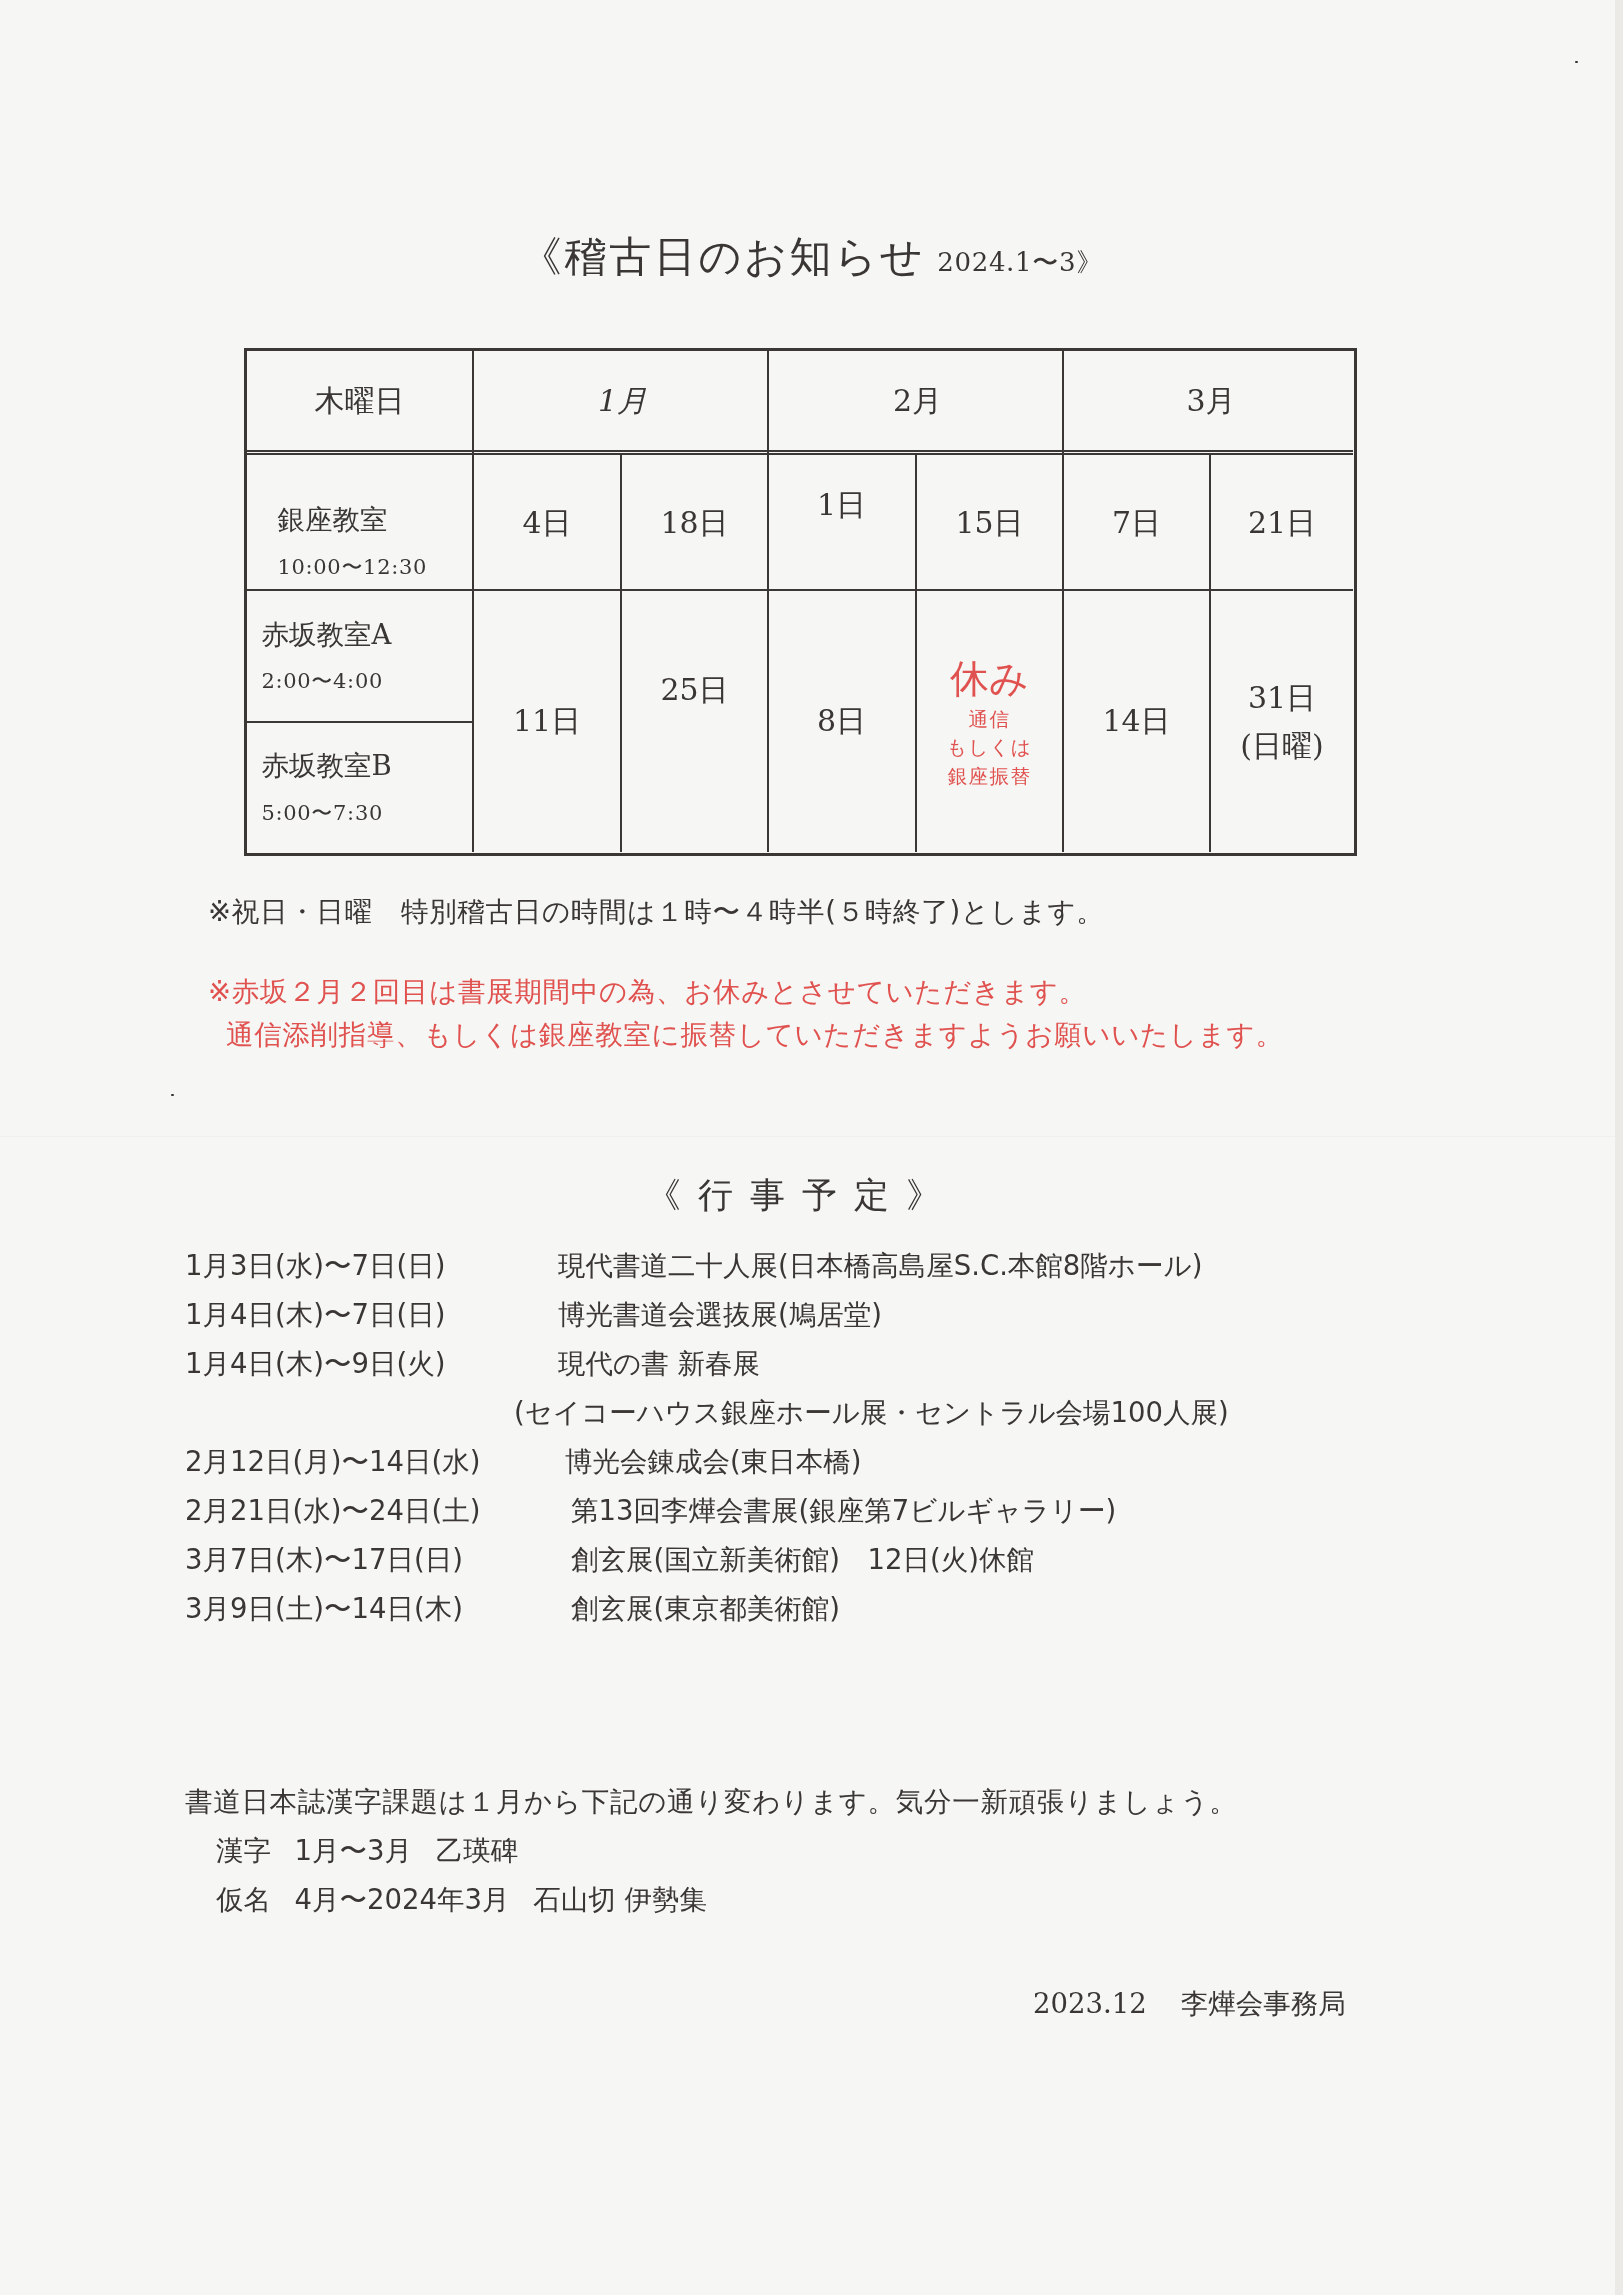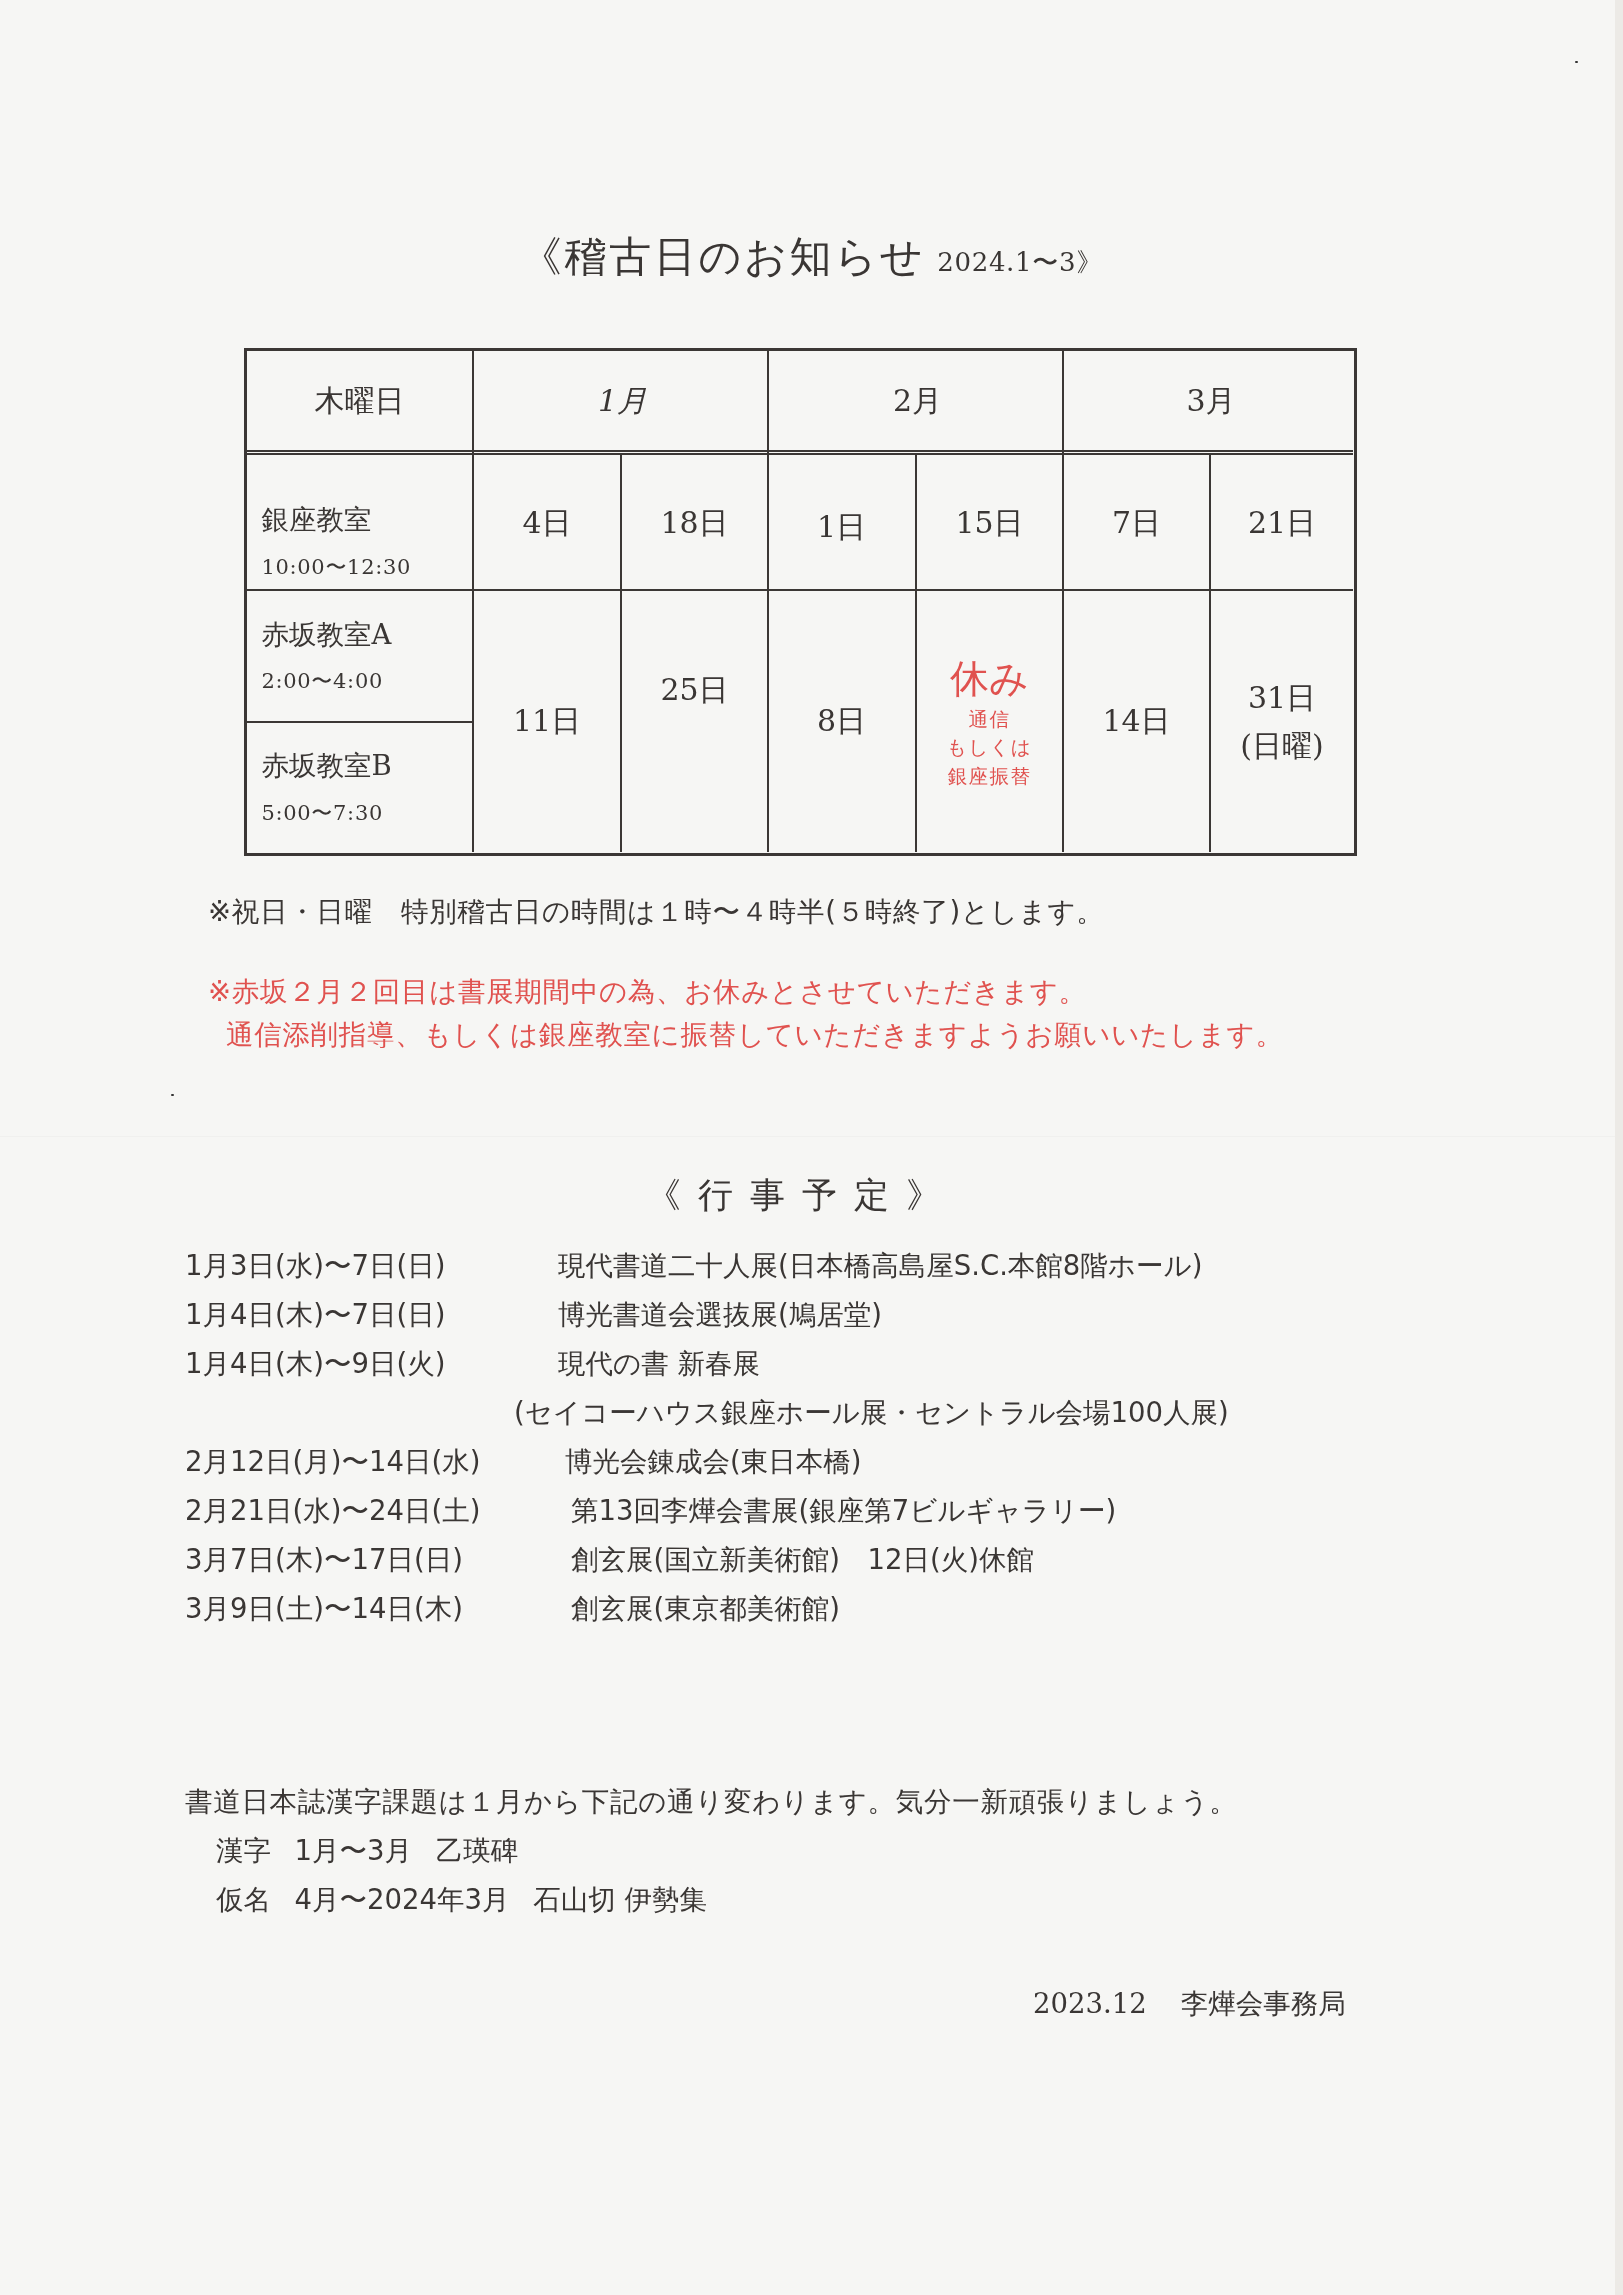--- a/index.html
+++ b/index.html
@@ -66,27 +66,27 @@
   <div class="vline" style="left:225px; top:0; height:501px;"></div>
   <div class="vline" style="left:520px; top:0; height:501px;"></div>
   <div class="vline" style="left:815px; top:0; height:501px;"></div>
   <div class="vline" style="left:373px; top:103px; height:398px;"></div>
   <div class="vline" style="left:668px; top:103px; height:398px;"></div>
   <div class="vline" style="left:962px; top:103px; height:398px;"></div>
 
   <div class="hline" style="left:0; top:238px; width:1106px;"></div>
   <div class="hline" style="left:0; top:370px; width:226px;"></div>
 
-  <div class="label-cell" style="left:0; top:105px; width:225px; height:171px;">
+  <div class="label-cell" style="left:16px; top:105px; width:225px; height:171px;">
     <span class="name">銀座教室</span>
     <span class="time">10:00〜12:30</span>
   </div>
   <div class="cell" style="left:227px; top:105px; width:146px; height:134px;">4日</div>
   <div class="cell" style="left:375px; top:105px; width:145px; height:134px;">18日</div>
-  <div class="cell" style="left:522px; top:109px; width:145px; height:134px;">1日</div>
+  <div class="cell" style="left:522px; top:87px; width:145px; height:134px;">1日</div>
   <div class="cell" style="left:670px; top:105px; width:145px; height:134px;">15日</div>
   <div class="cell" style="left:817px; top:105px; width:145px; height:134px;">7日</div>
   <div class="cell" style="left:964px; top:105px; width:142px; height:134px;">21日</div>
 
   <div class="label-cell" style="left:0; top:240px; width:225px; height:130px;">
     <span class="name">赤坂教室A</span>
     <span class="time">2:00〜4:00</span>
   </div>
   <div class="label-cell" style="left:0; top:372px; width:225px; height:129px;">
     <span class="name">赤坂教室B</span>

